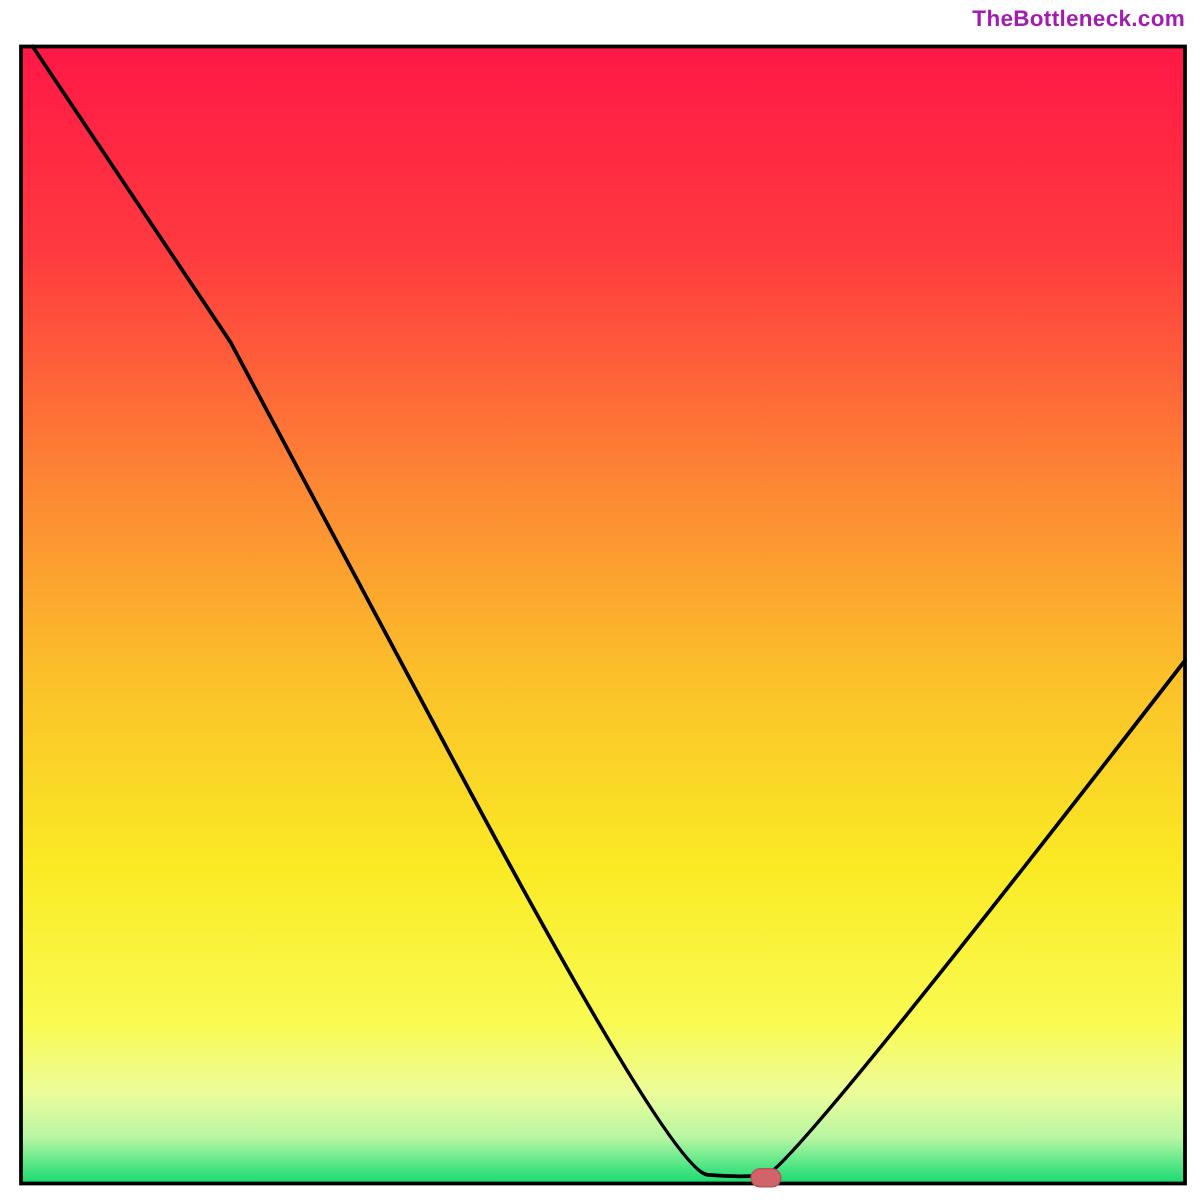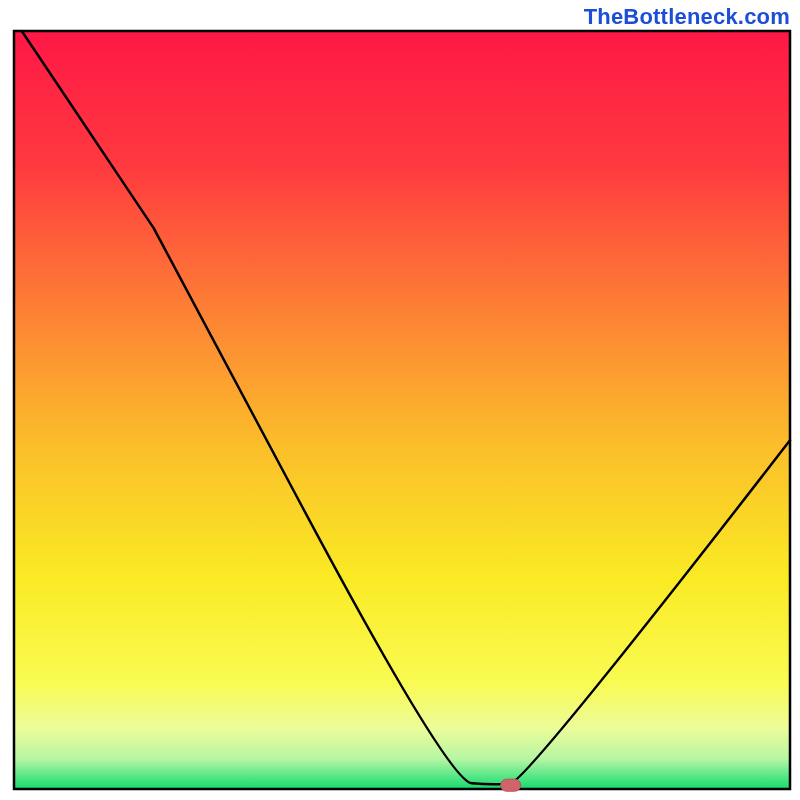--- a/index.html
+++ b/index.html
@@ -13,22 +13,22 @@
   }
   .container {
     position: relative;
     width: 800px;
     height: 800px;
   }
   .watermark {
     position: absolute;
     top: 4px;
     right: 10px;
-    color: #1d4ed8;
-    font-size: 22px;
+    color: #a21caf;
+    font-size: 15px;
     font-weight: 600;
     letter-spacing: 0.2px;
     z-index: 20;
   }
   svg {
     display: block;
   }
 </style>
 </head>
 <body>

